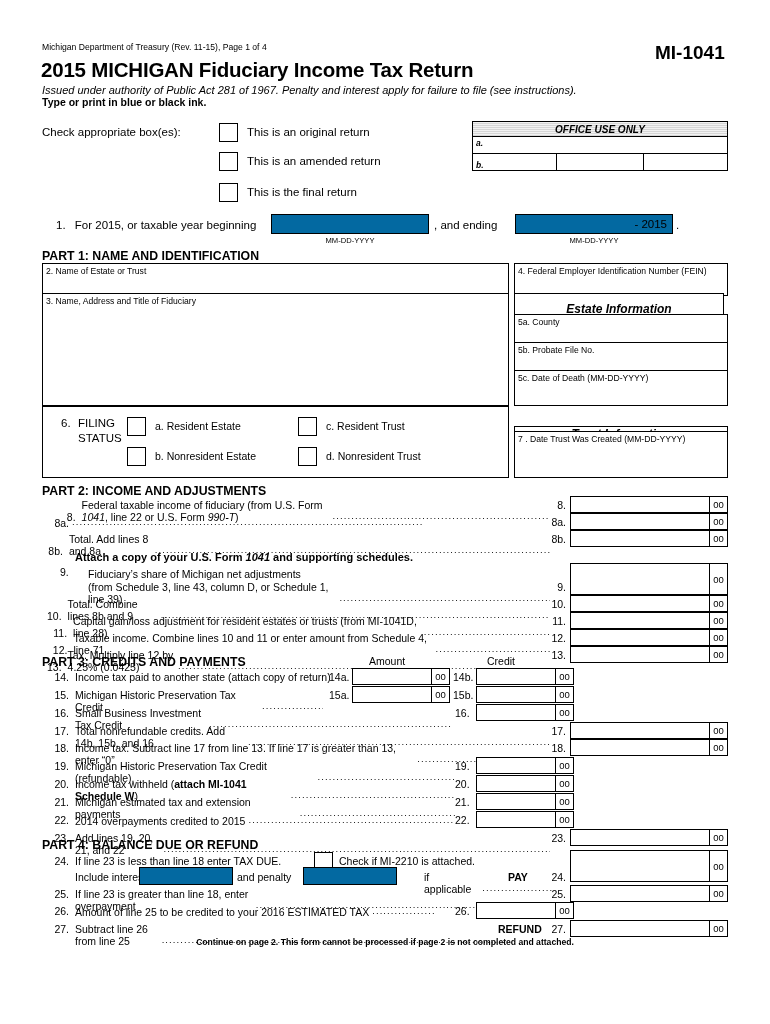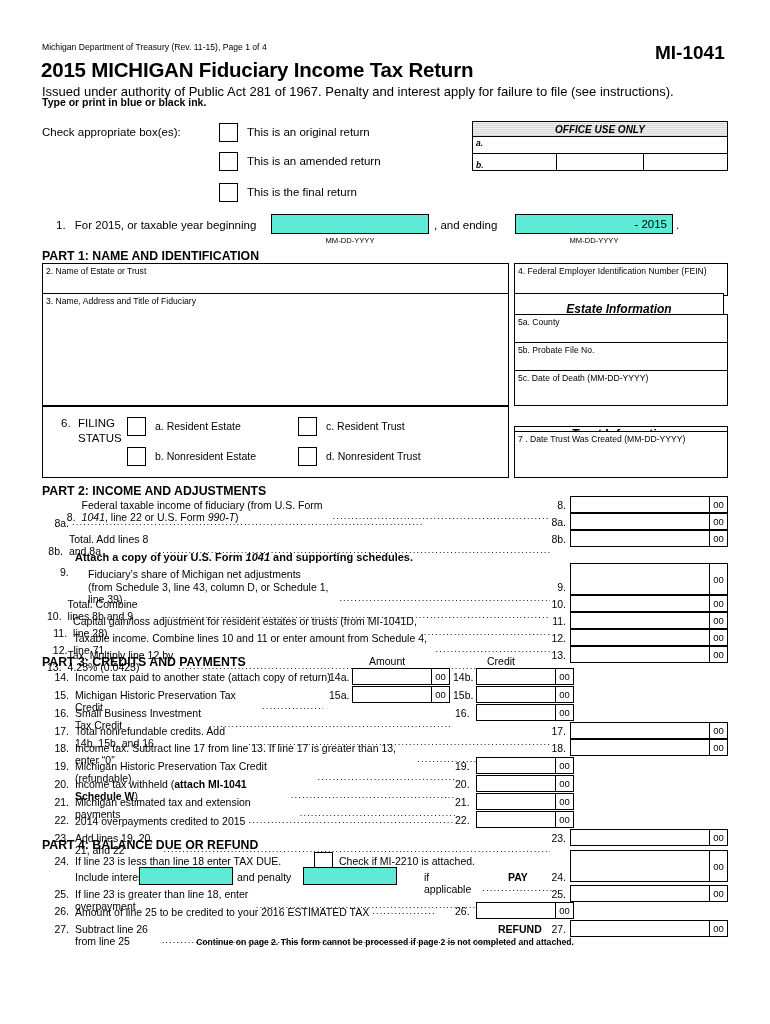--- a/index.html
+++ b/index.html
@@ -8,39 +8,39 @@
     font-family:"Liberation Sans", sans-serif;
     color:#000;
     -webkit-font-smoothing:none;
   }
   .page{position:relative;width:770px;height:1024px;overflow:hidden;}
 
   
   .abs{position:absolute;}
   .b{font-weight:bold;}
   .bi{font-weight:bold;font-style:italic;}
-  .box{border:1.6px solid #000;background:#5eead4;box-sizing:border-box;text-align:right;}
+  .box{border:1.6px solid #000;background:#0369a1;box-sizing:border-box;text-align:right;}
   .ck{width:19px;height:19px;border:1.6px solid #000;background:#fff;box-sizing:border-box;}
   .dots{
     flex:1 1 auto;
     overflow:hidden;
     white-space:nowrap;
     color:#000;
     font-size:9.5px;
     letter-spacing:1.1px;
     margin:0 2px 0 3px;
     align-self:flex-end;
     padding-bottom:1px;
   }
   .lbl{font-size:11px;line-height:13px;}
 
   
   .dept{position:absolute;left:42px;top:42px;font-size:8.6px;}
   .title{position:absolute;left:41px;top:58px;font-size:20.5px;font-weight:bold;letter-spacing:-0.2px;}
-  .issued{position:absolute;left:42px;top:84px;font-size:13px;}
+  .issued{position:absolute;left:42px;top:84px;font-size:11px;font-style:italic;}
   .typeprint{position:absolute;left:42px;top:96px;font-size:10.5px;font-weight:bold;}
   .formno{position:absolute;left:655px;top:42px;font-size:19px;font-weight:bold;}
 
   
   .chkintro{position:absolute;left:42px;top:126px;font-size:11.5px;}
   .cbrow{position:absolute;display:flex;align-items:center;gap:9px;}
   .cbrow .lbl{font-size:11.5px;}
 
   
   .ouo{position:absolute;left:472px;top:121px;width:256px;}

